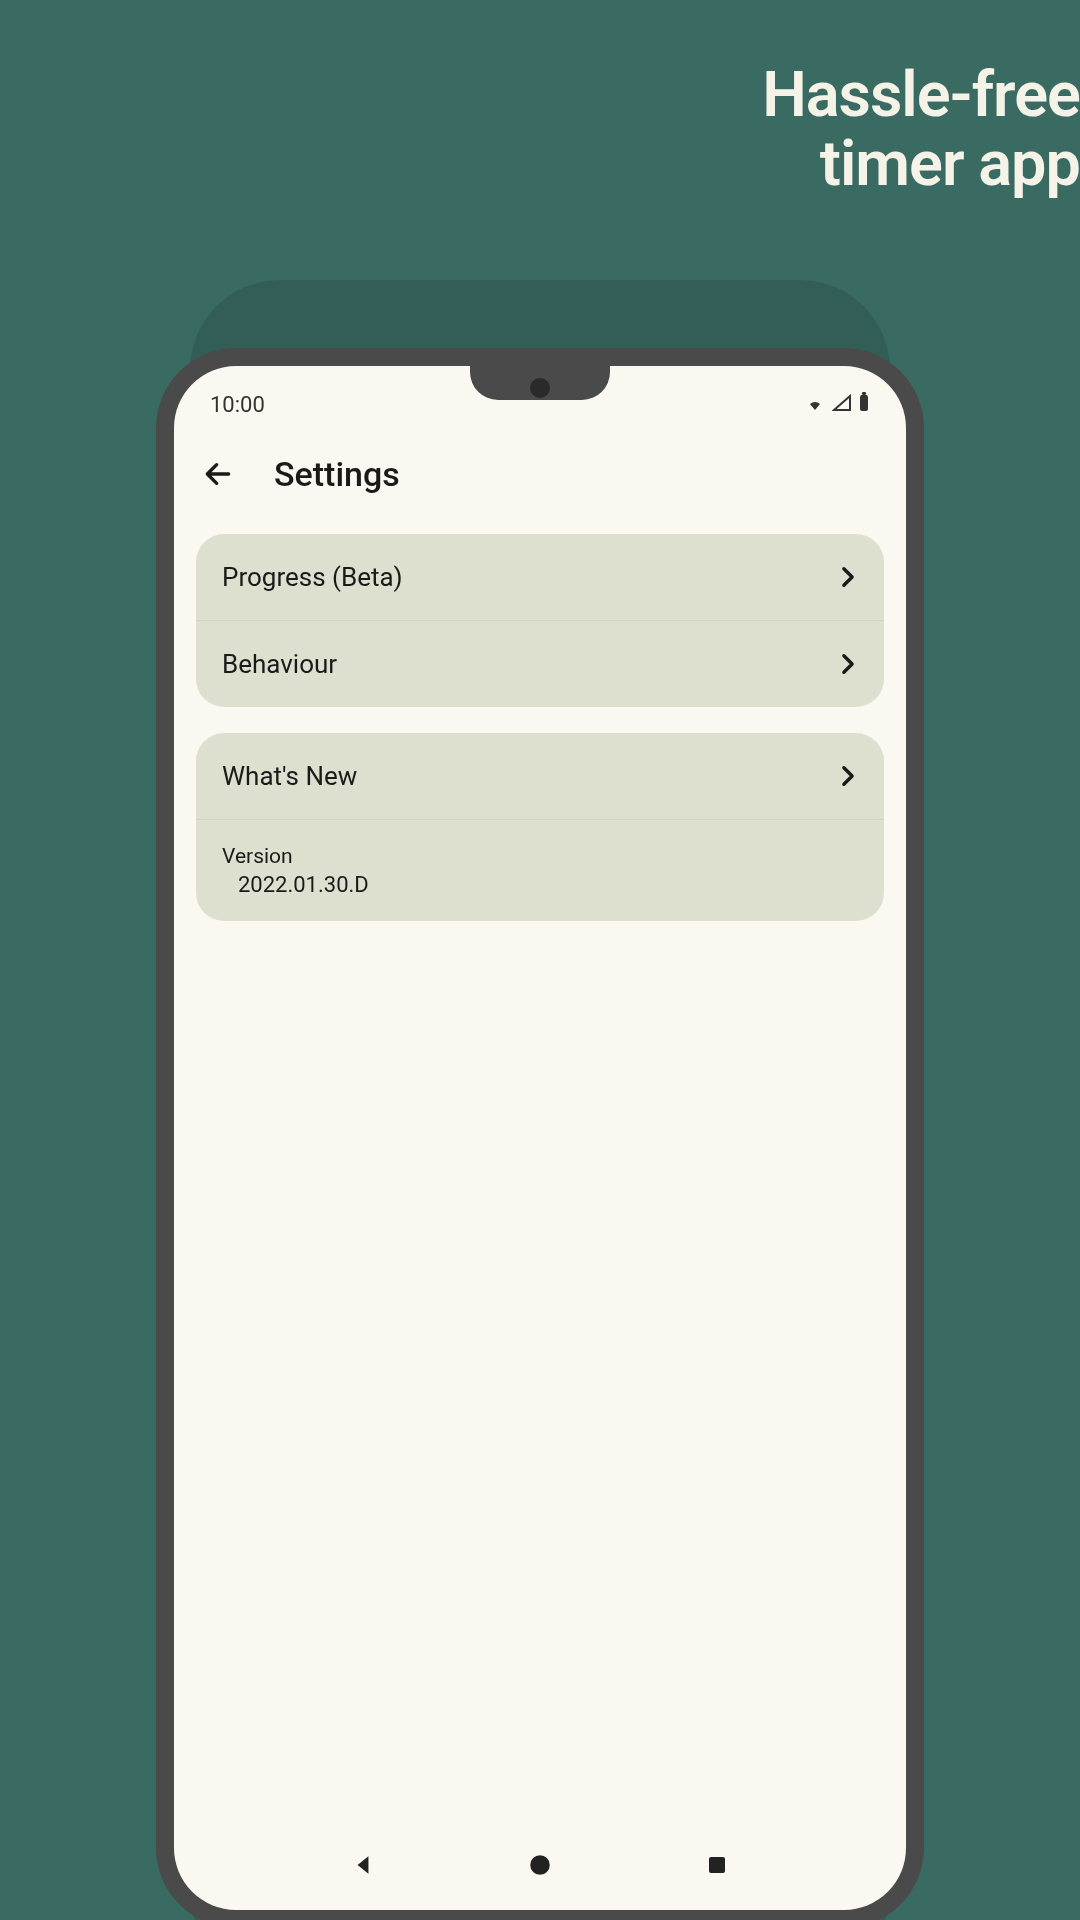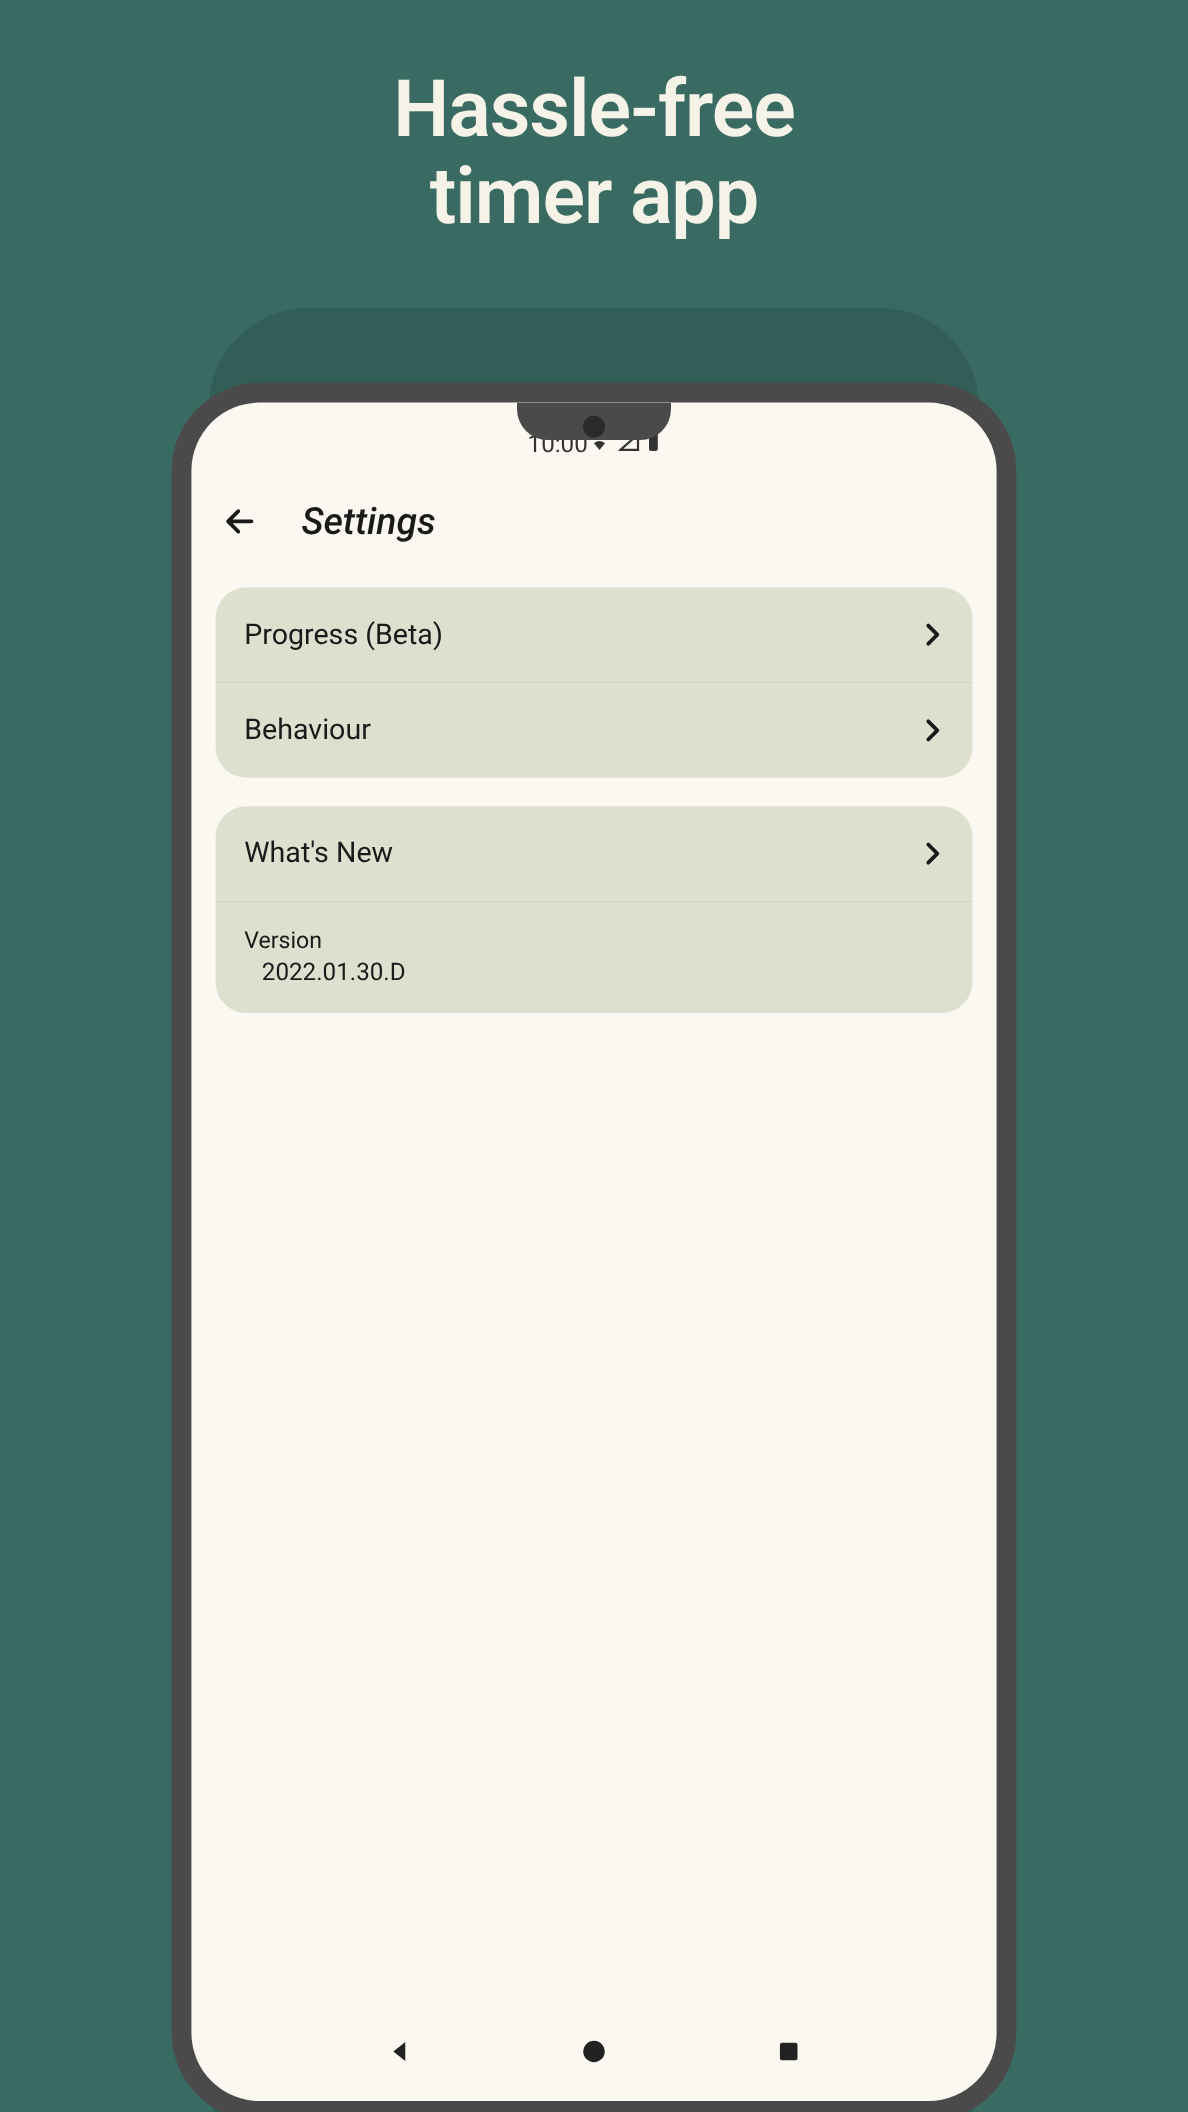--- a/index.html
+++ b/index.html
@@ -5,23 +5,23 @@
 * { margin: 0; padding: 0; box-sizing: border-box; }
 body {
   width: 1080px;
   height: 1920px;
   background: #3a6b63;
   font-family: -apple-system, BlinkMacSystemFont, 'Segoe UI', Roboto, sans-serif;
   overflow: hidden;
   position: relative;
 }
 .headline {
-  text-align: center;
+  text-align: right;
   color: #f5f2e8;
-  font-size: 72px;
+  font-size: 63px;
   font-weight: 600;
   line-height: 1.1;
   padding-top: 60px;
   letter-spacing: -1px;
 }
 .phone-shadow {
   position: absolute;
   top: 280px;
   left: 50%;
   transform: translateX(-50%);
@@ -68,21 +68,21 @@
   top: 12px;
   left: 50%;
   transform: translateX(-50%);
   width: 20px;
   height: 20px;
   background: #2a2a2a;
   border-radius: 50%;
 }
 .status-bar {
   display: flex;
-  justify-content: center;
+  justify-content: space-between;
   align-items: center;
   padding: 18px 36px 0;
   height: 58px;
   font-size: 22px;
   color: #333;
 }
 .status-icons {
   display: flex;
   gap: 6px;
   align-items: center;
@@ -97,21 +97,20 @@
   width: 32px;
   height: 32px;
   display: flex;
   align-items: center;
   justify-content: center;
 }
 .page-title {
   font-size: 34px;
   font-weight: 500;
   color: #1a1a1a;
-  font-style: italic;
 }
 .content {
   padding: 16px 22px;
 }
 .card {
   background: #dee0cf;
   border-radius: 28px;
   overflow: hidden;
   margin-bottom: 26px;
 }

